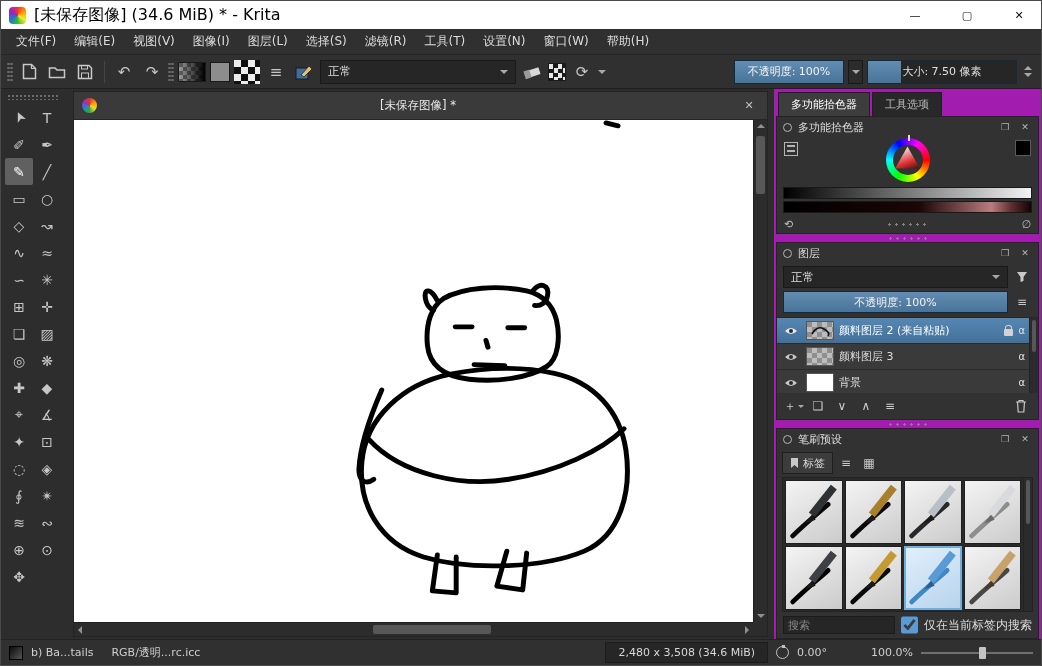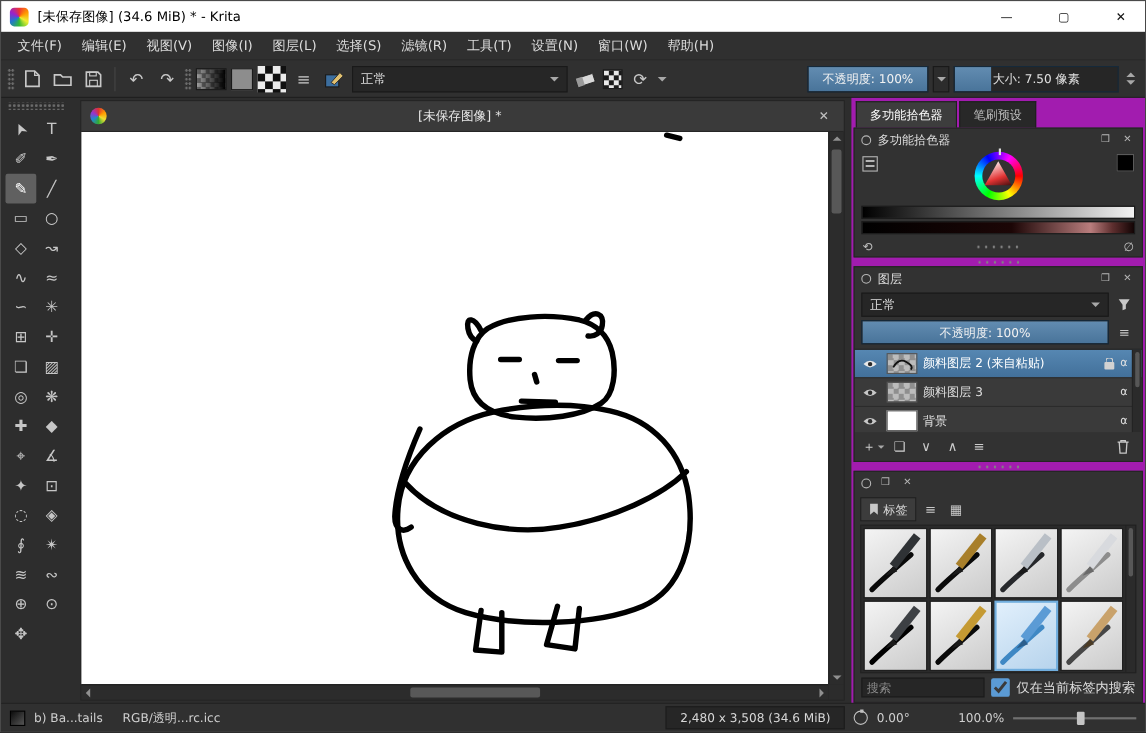--- a/index.html
+++ b/index.html
@@ -4,21 +4,21 @@
 <style>
   html,body{margin:0;padding:0;background:#191919;}
   *{box-sizing:border-box;}
   .window{width:1042px;height:666px;display:flex;flex-direction:column;
     font-family:"DejaVu Sans","Liberation Sans",sans-serif;background:#2f2f2f;
     border:1px solid #4a4a4a;overflow:hidden;}
 
   
   .titlebar{height:28px;background:#ffffff;display:flex;align-items:center;gap:8px;padding-left:8px;flex:0 0 auto;}
   .klogo{width:17px;height:17px;border-radius:4px;background:conic-gradient(#e33,#f90,#ee3,#3b3,#27c,#92c,#e33);flex:0 0 auto;}
-  .wtitle{font-size:12px;color:#000;flex:1;white-space:nowrap;overflow:hidden;}
+  .wtitle{font-size:16px;color:#000;flex:1;white-space:nowrap;overflow:hidden;}
   .winbtn{width:44px;height:28px;display:flex;align-items:center;justify-content:center;font-size:11px;color:#111;}
 
   
   .menubar{height:26px;background:#303030;display:flex;align-items:center;padding-left:6px;flex:0 0 auto;border-bottom:1px solid #262626;}
   .mi{padding:4px 9px;font-size:12px;color:#dcdcdc;white-space:nowrap;}
 
   
   .toolbar{height:34px;background:#303030;display:flex;align-items:center;gap:4px;padding:0 6px;flex:0 0 auto;border-bottom:1px solid #1f1f1f;}
   .grip{width:6px;height:20px;background:radial-gradient(circle,#6c6c6c 1px,transparent 1.4px) 0 0/3px 4px;flex:0 0 auto;}
   .tbtn{min-width:24px;height:26px;display:flex;align-items:center;justify-content:center;color:#c8c8c8;font-size:15px;border-radius:2px;}
@@ -342,21 +342,21 @@
           <span class="a-rt"></span>
         </div>
         <div class="corner"></div>
       </div>
     </div>
 
     <div class="dockers">
 
       <div class="dtabs">
         <div class="dtab active">多功能拾色器</div>
-        <div class="dtab">笔刷预设</div>
+        <div class="dtab">工具选项</div>
       </div>
 
       <div class="panel">
         <div class="phead">
           <span class="hdot"></span>
           <span class="t">多功能拾色器</span>
           <span class="hic">❒</span>
           <span class="hic">✕</span>
         </div>
         <div class="colbody">
@@ -468,20 +468,21 @@
         </div>
       </div>
 
       <div class="splitter">
           <span class="dots"></span>
         </div>
 
       <div class="panel brushes">
         <div class="phead">
           <span class="hdot"></span>
+          <span class="t">笔刷预设</span>
           <span class="hic">❒</span>
           <span class="hic">✕</span>
         </div>
         <div class="bctrl">
           <div class="tagbtn">
             <svg width="9" height="12">
                 <path d="M1 1 H8 V11 L4.5 8 L1 11 Z" fill="#c8c8c8"></path>
               </svg>
             <span>标签</span>
           </div>

